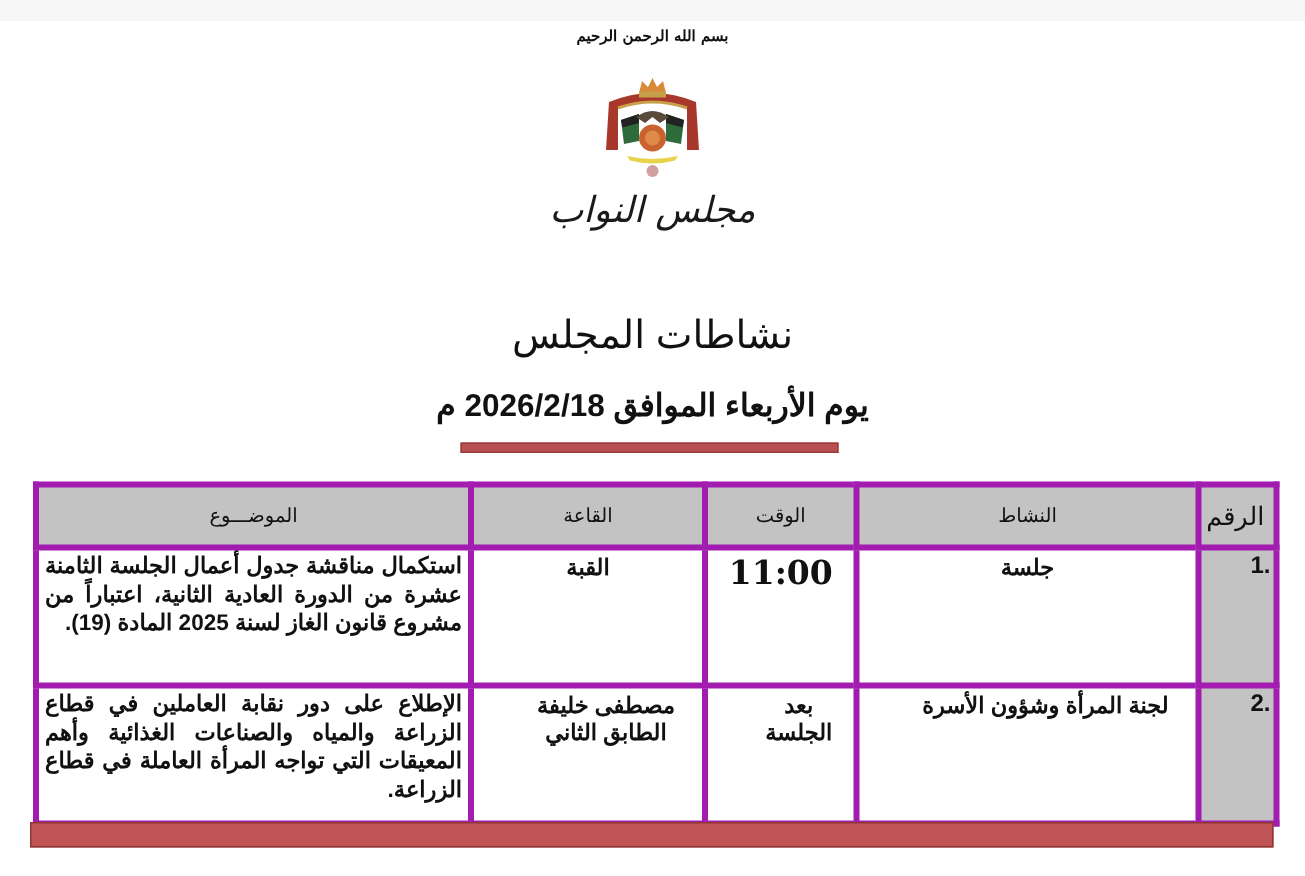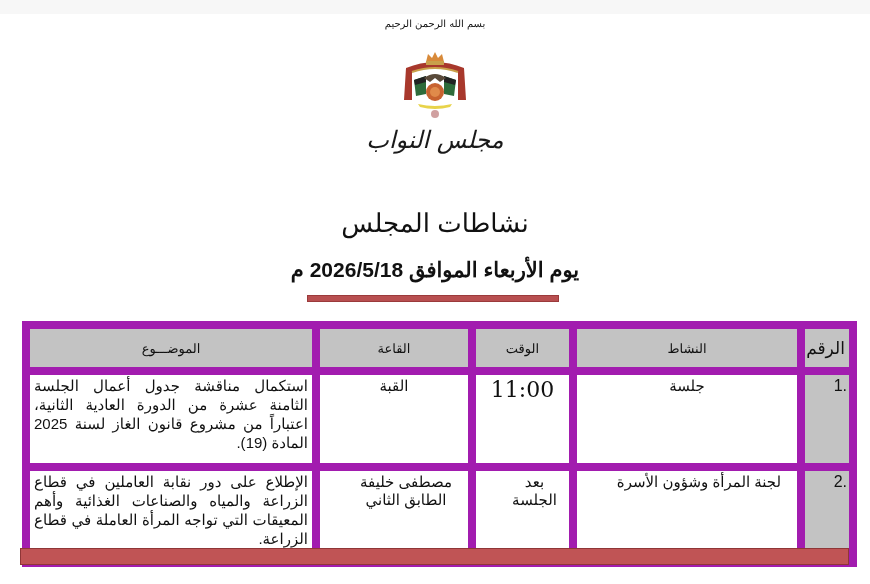--- a/index.html
+++ b/index.html
@@ -6,21 +6,21 @@
     body {
       width: 870px; height: 584px; overflow: hidden;
       background: #ffffff;
       font-family: "DejaVu Sans", sans-serif;
       position: relative;
       color: #111;
     }
     .topband { position: absolute; left: 0; top: 0; width: 870px; height: 14px; background: #f7f7f7; }
     .basmala {
       position: absolute; left: 0; top: 18px; width: 870px; text-align: center;
-      font-size: 10px; font-weight: normal; direction: rtl;
+      font-size: 10px; font-weight: bold; direction: rtl;
       font-family: "DejaVu Serif", serif;
     }
     .emblem { position: absolute; left: 396px; top: 50px; width: 78px; height: 70px; }
     .council-name {
       position: absolute; left: 0; top: 126px; width: 870px; text-align: center;
       font-family: "DejaVu Serif", serif; font-size: 24px; direction: rtl; color: #1a1a1a;
       font-style: italic;
     }
     .title {
       position: absolute; left: 0; top: 208px; width: 870px; text-align: center;
@@ -36,31 +36,31 @@
       position: absolute; left: 307px; top: 295px; width: 250px; height: 5px;
       background: #b84f50; border: 1px solid #9b3a3b;
     }
     table.activities {
       position: absolute; left: 22px; top: 321px; width: 827px;
       border-collapse: collapse; direction: rtl;
       table-layout: fixed;
       font-family: "Liberation Sans", sans-serif;
     }
     table.activities th, table.activities td {
-      border: 8px solid #a21caf;
+      border: 4px solid #a21caf;
       vertical-align: top;
     }
     table.activities thead th {
       background: #c3c3c3; height: 36px; font-weight: normal; font-size: 13px;
       vertical-align: middle; text-align: center;
       font-family: "DejaVu Serif", serif;
     }
     table.activities thead tr { border-bottom: 3px solid #111; }
     table.activities th.col-num { font-size: 17px; padding-right: 4px; }
-    table.activities td { background: #fff; font-size: 15px; font-weight: normal; text-align: center; padding: 2px 4px; }
+    table.activities td { background: #fff; font-size: 15px; font-weight: bold; text-align: center; padding: 2px 4px; }
     table.activities td.num { background: #c3c3c3; text-align: right; padding-right: 2px; font-size: 16px; }
     table.activities td.time-bold { font-family: "DejaVu Serif", serif; font-size: 22px; }
     table.activities td.topic {
       text-align: justify; text-align-last: right; font-size: 15px; line-height: 19px; padding: 1px 4px 1px 4px;
     }
     tr.row1 td { height: 84px; }
     tr.row2 td { height: 84px; padding-left: 28px; }
     .bottom-bar {
       position: absolute; left: 20px; top: 548px; width: 827px; height: 15px;
       background: #c05455; border: 1px solid #8f3637;
@@ -94,21 +94,21 @@
 
     <path d="M22 54 Q39 58 56 54 L54 57 Q39 61 24 57 Z" fill="#e8d34a"></path>
 
     <circle cx="39" cy="64" r="4" fill="#d0a0a0"></circle>
   </svg>
 </div>
 
 <div class="council-name">مجلس النواب</div>
 
 <div class="title">نشاطات المجلس</div>
-<div class="subtitle">يوم الأربعاء الموافق 2026/5/18 م</div>
+<div class="subtitle">يوم الأربعاء الموافق 2026/2/18 م</div>
 <div class="underline-bar"></div>
 
 <table class="activities">
   <colgroup>
     <col style="width:52px">
     <col style="width:228px">
     <col style="width:101px">
     <col style="width:156px">
     <col style="width:290px">
   </colgroup>

